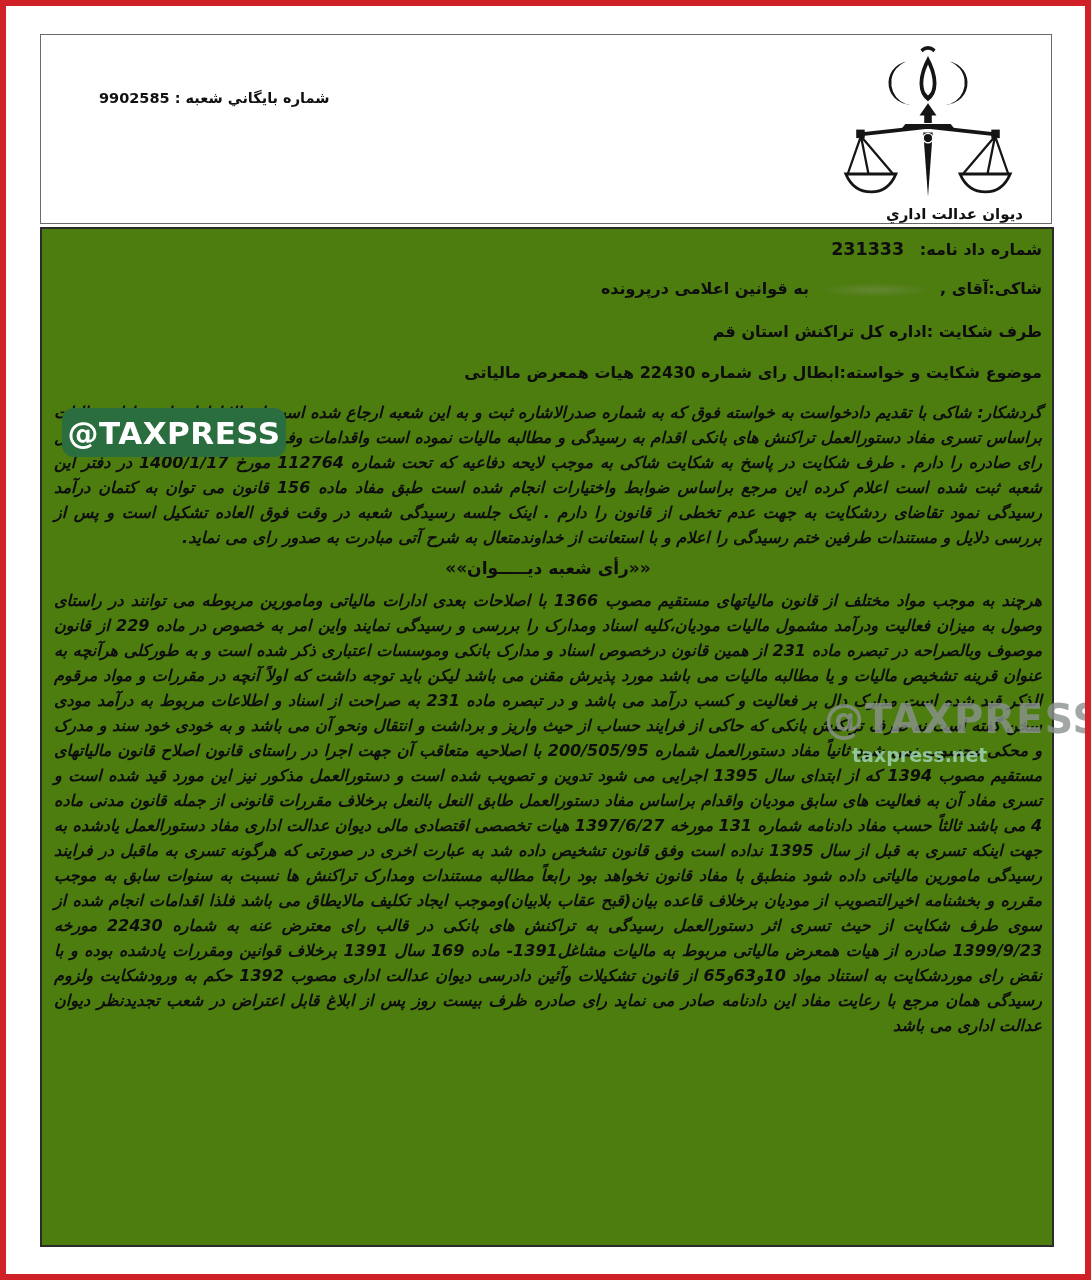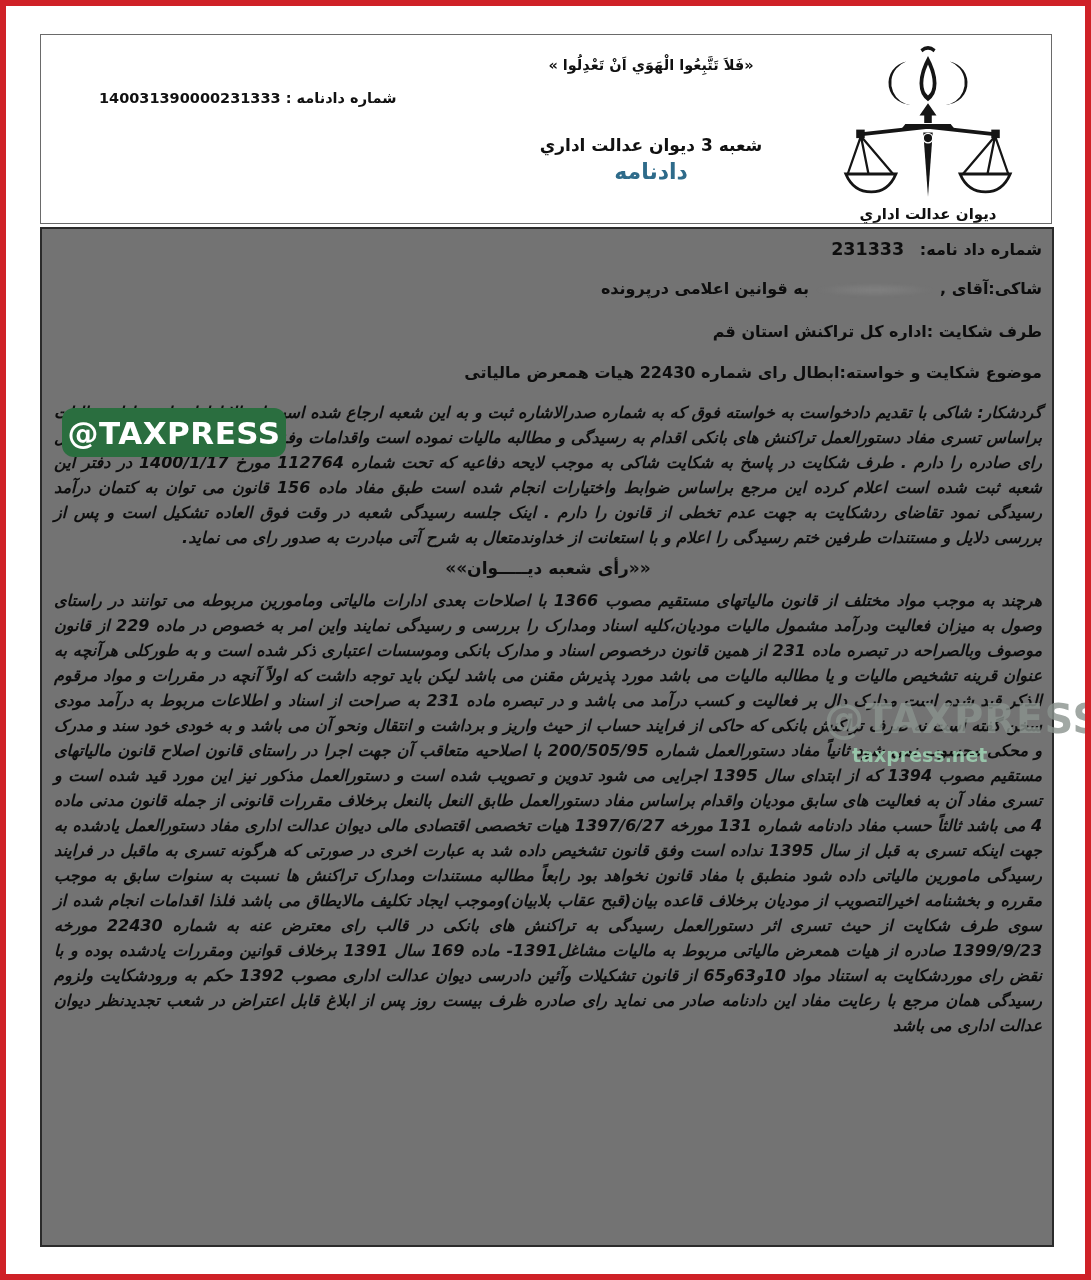--- a/index.html
+++ b/index.html
@@ -26,26 +26,26 @@
     direction:rtl;text-align:left;
     font-weight:bold;font-size:14.5px;line-height:22px;color:#111;
   }
   .meta-row{white-space:nowrap;}
   .header-center{
     position:absolute;left:395px;top:22px;width:430px;text-align:center;direction:rtl;color:#111;
   }
   .verse{font-size:14.5px;font-weight:bold;letter-spacing:.3px;}
   .branch{margin-top:62px;font-size:17px;font-weight:bold;}
   .doctype{margin-top:4px;font-size:22px;font-weight:bold;color:var(--doctype-blue);}
-  .emblem{position:absolute;right:28px;top:4px;width:190px;text-align:center;}
+  .emblem{position:absolute;right:28px;top:4px;width:190px;text-align:right;}
   .emblem svg{display:block;margin:0 auto;}
   .emblem-caption{direction:rtl;font-size:15px;font-weight:bold;margin-top:-2px;color:#111;}
   .body-box{
     position:absolute;left:34px;top:221px;width:1014px;height:1020px;
-    border:2px solid #2b2b2b;background:#737373;
+    border:2px solid #2b2b2b;background:#4d7c0f;
     padding:8px 10px 6px 12px;
     direction:rtl;color:#0d0d0d;
   }
   .body-box p,.body-box .line{font-weight:bold;font-size:16px;line-height:25px;}
   .just{text-align:justify;font-style:italic;}
   .case-line{font-weight:bold;font-size:15.5px;margin-bottom:14px;}
   .case-num{font-size:17.5px;margin-right:10px;display:inline-block;}
   .authority{margin-bottom:16px;}
   .plaintiff-line{margin-bottom:18px;white-space:nowrap;}
   .redacted{
@@ -76,30 +76,25 @@
     color:var(--watermark-green);opacity:.85;
   }
 </style>
 </head>
 <body>
 
 <div class="header-box">
 
   <div class="meta">
     <div class="meta-row">
-      <span>شماره دادنامه :</span>
-      <bdi>140031390000231333</bdi>
+      <span>شماره بایگاني شعبه :</span>
+      <bdi>9902585</bdi>
     </div>
   </div>
 
-  <div class="header-center">
-    <div class="verse">«فَلاَ تَتَّبِعُوا الْهَوَي اَنْ تَعْدِلُوا »</div>
-    <div class="branch">شعبه 3 دیوان عدالت اداري</div>
-    <div class="doctype">دادنامه</div>
-  </div>
 
   <div class="emblem">
     <svg width="170" height="168" viewBox="0 0 180 170">
 
       <g fill="#151515" stroke="none">
         <path d="M82 7 q8 -7 16 0 l-2 3 q-6 -5 -12 0 z"></path>
         <path d="M90 14 q-9 16 -9 29 q0 13 9 19 q9 -6 9 -19 q0 -13 -9 -29 z m0 9 q5 11 5 20 q0 9 -5 13 q-5 -4 -5 -13 q0 -9 5 -20 z"></path>
         <path d="M67 20 a24 24 0 0 0 -6 42 a18 18 0 0 0 14 3 a21 21 0 0 1 -8 -45 z"></path>
         <path d="M113 20 a24 24 0 0 1 6 42 a18 18 0 0 1 -14 3 a21 21 0 0 0 8 -45 z"></path>
       </g>

